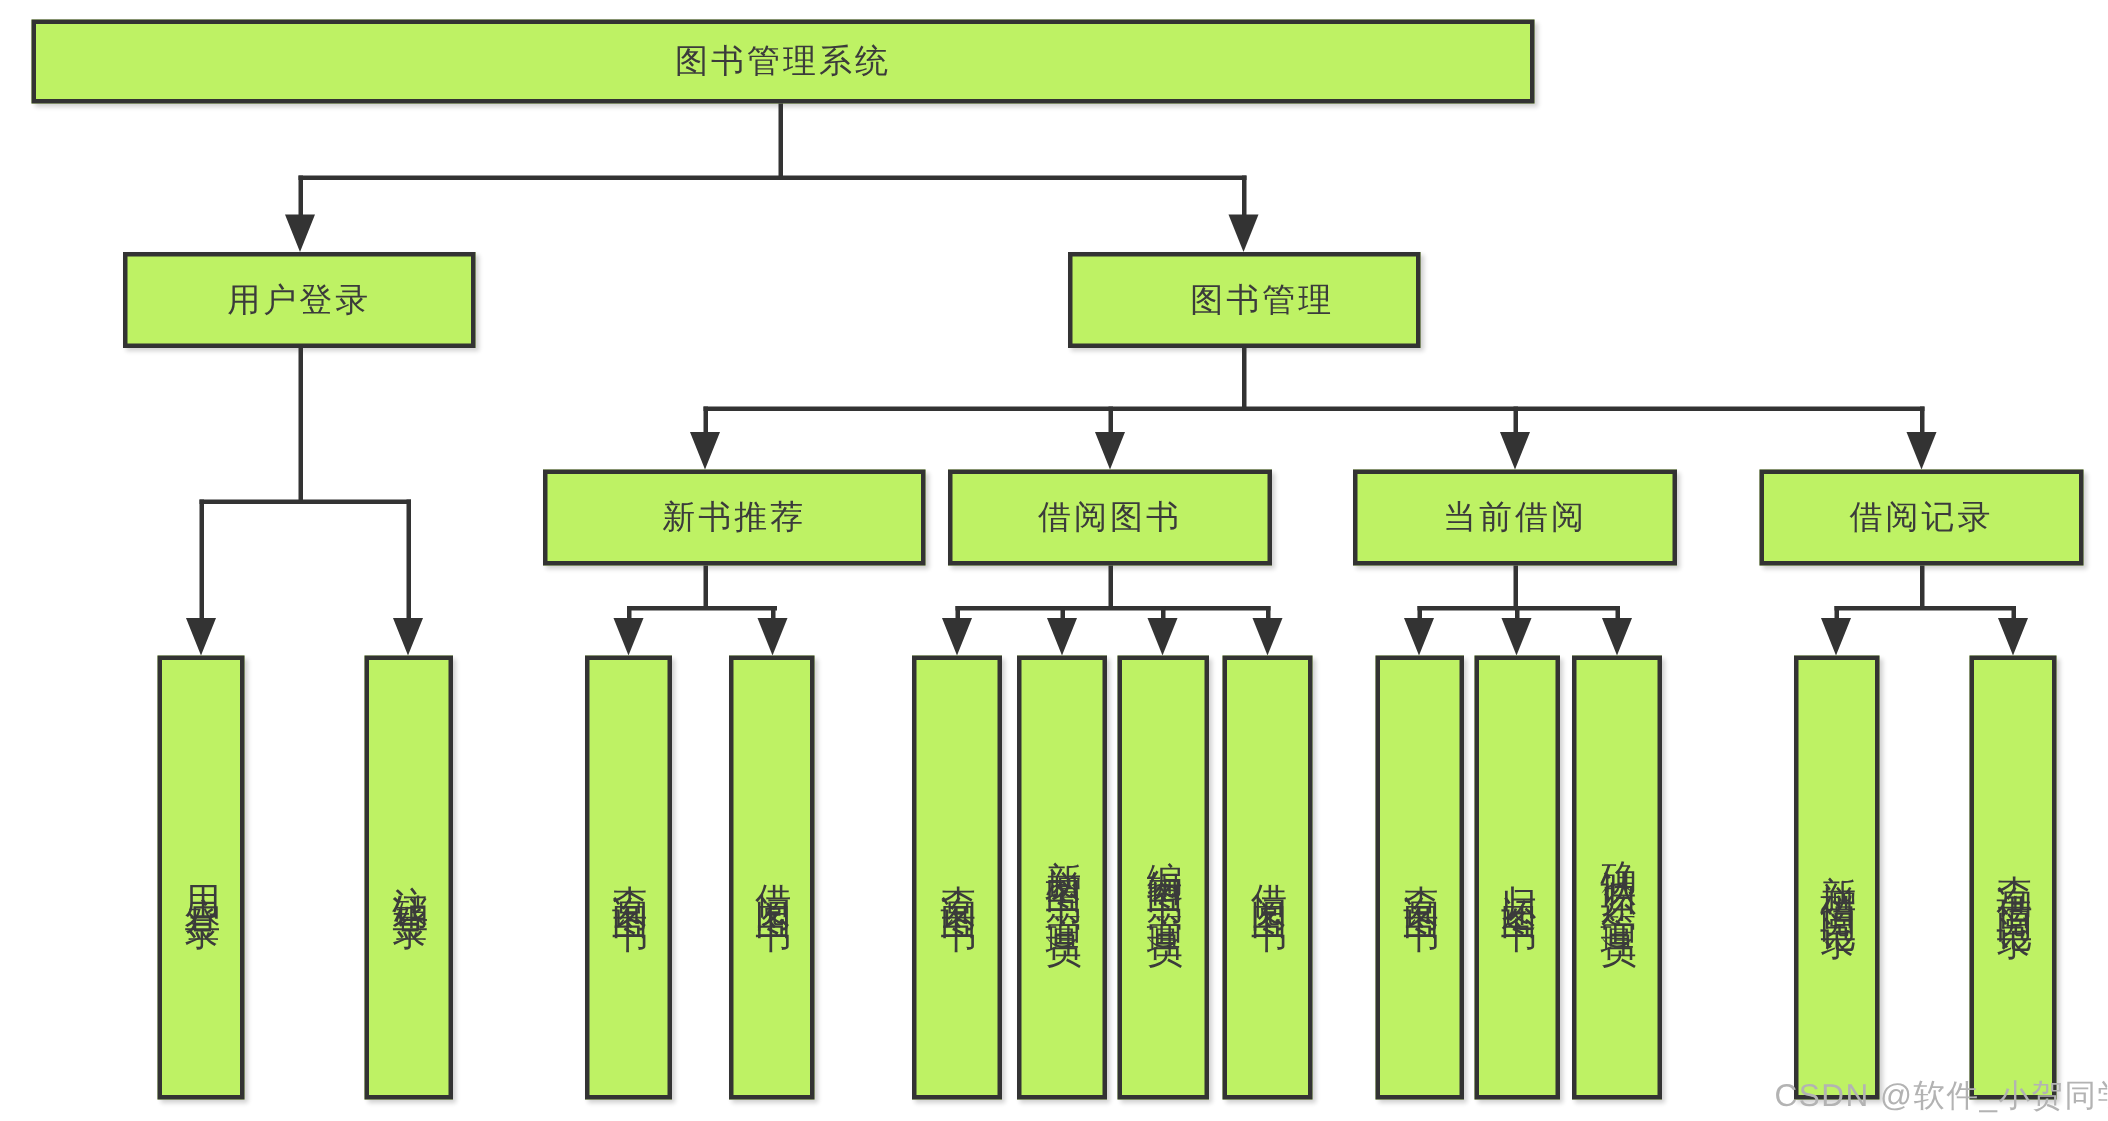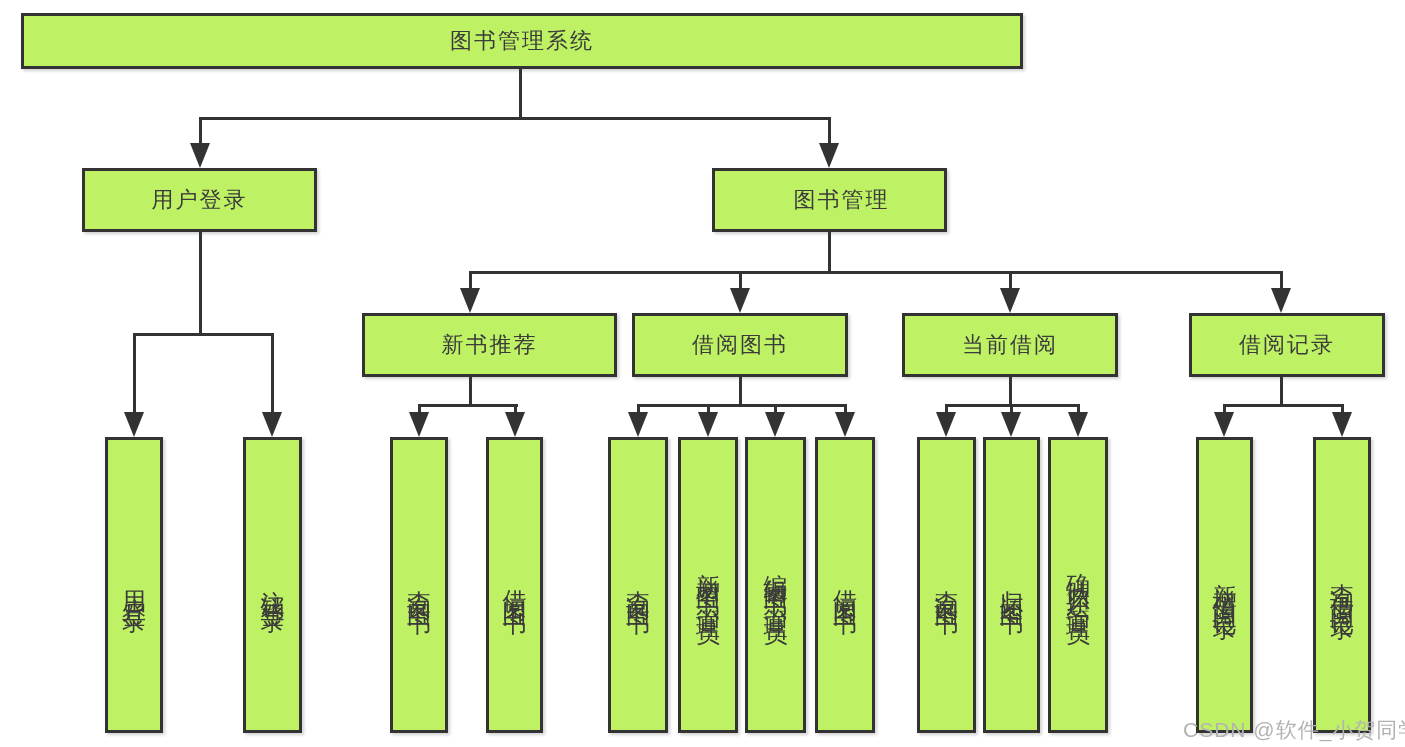--- a/index.html
+++ b/index.html
@@ -73,21 +73,21 @@
 
   <div class="box" style="left:362px;top:313px;width:255px;height:64px;">
     <span>新书推荐</span>
   </div>
   <div class="box" style="left:632px;top:313px;width:216px;height:64px;">
     <span>借阅图书</span>
   </div>
   <div class="box" style="left:902px;top:313px;width:216px;height:64px;">
     <span>当前借阅</span>
   </div>
-  <div class="box" style="left:1173px;top:313px;width:196px;height:64px;margin-left:16px;">
+  <div class="box" style="left:1173px;top:313px;width:216px;height:64px;">
     <span>借阅记录</span>
   </div>
 
   <div class="vl" style="left:469px;top:377px;height:29px;"></div>
   <div class="hl" style="left:418px;top:404px;width:100px;"></div>
   <div class="vl" style="left:418px;top:404px;height:10px;"></div>
   <div class="arrow" style="left:409px;top:412px;"></div>
   <div class="vl" style="left:514px;top:404px;height:10px;"></div>
   <div class="arrow" style="left:505px;top:412px;"></div>
 

